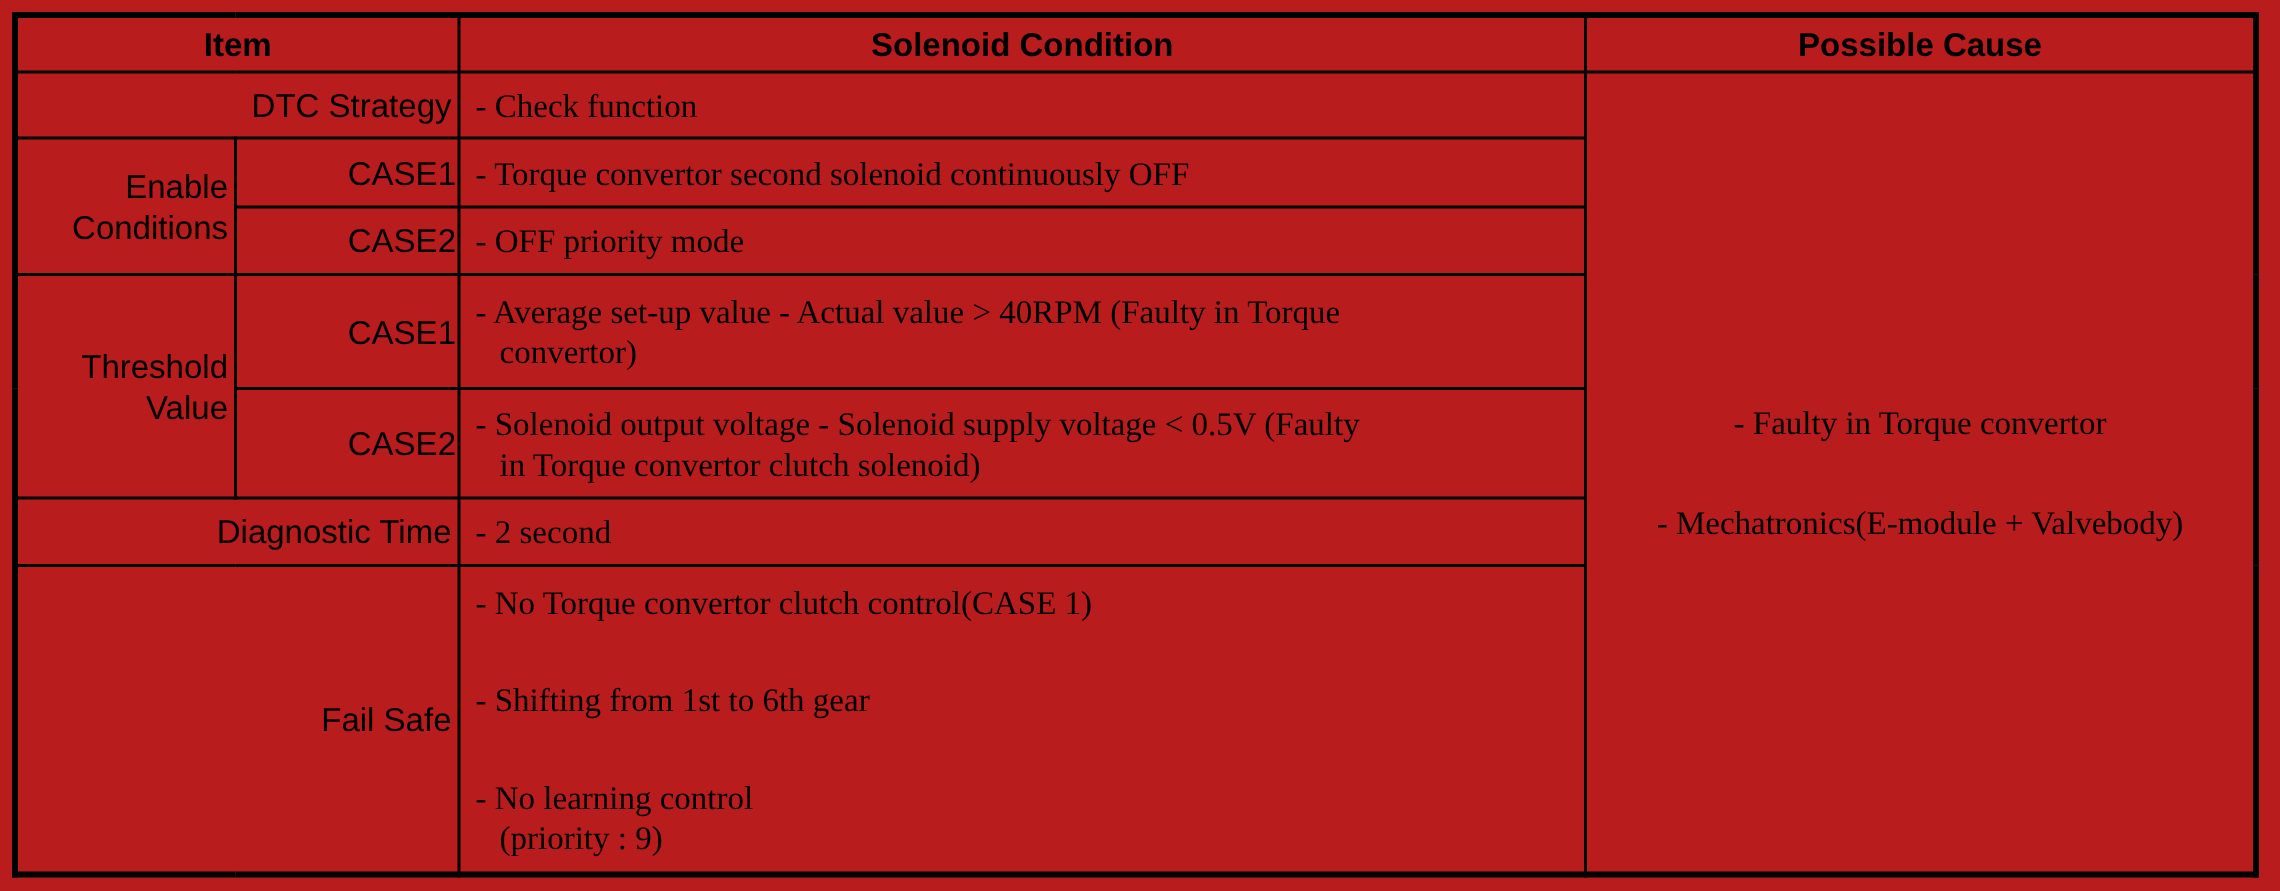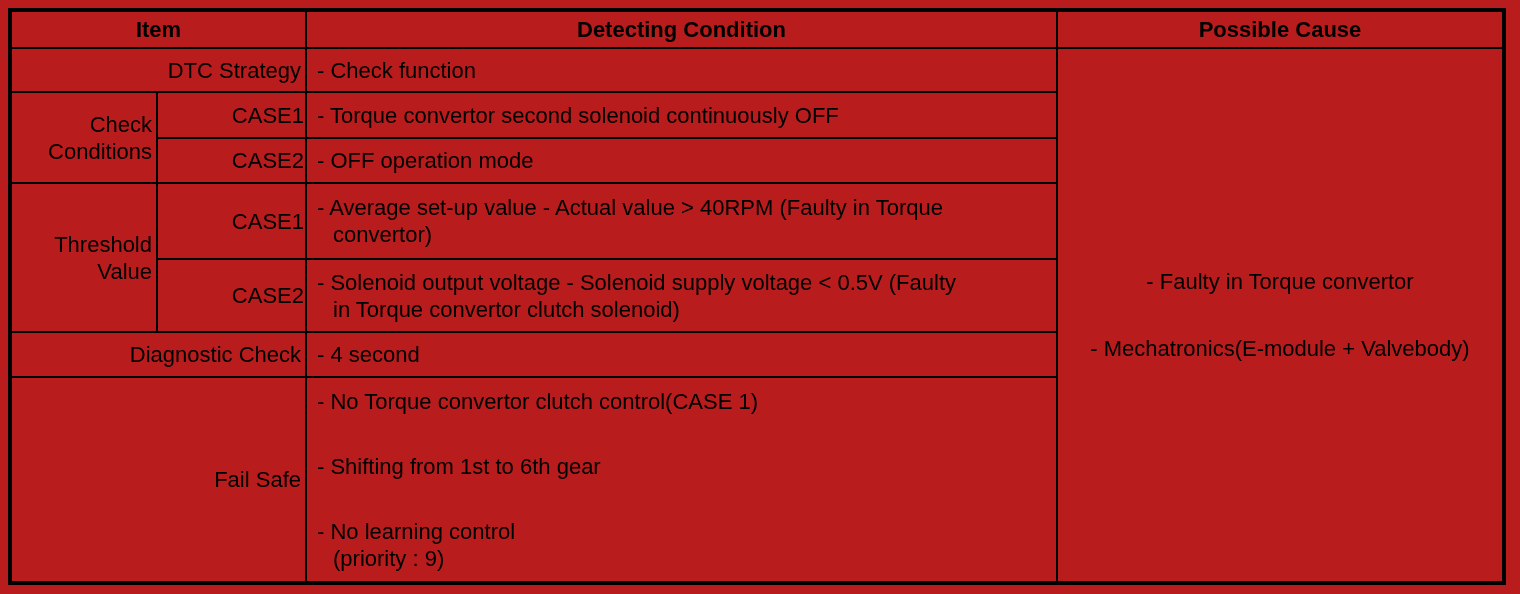--- a/index.html
+++ b/index.html
@@ -44,20 +44,21 @@
     text-align: right;
   }
   td.cond-cell {
     padding: 5px 10px;
     text-align: left;
   }
   .bullet {
     padding-left: 16px;
     text-indent: -16px;
     white-space: pre-line;
+    font-family: Liberation Serif, serif;
   }
   .stack > .bullet + .bullet {
     margin-top: 38px;
   }
   td.cause-cell {
     padding: 5px 12px;
     text-align: center;
   }
   td.cause-cell .bullet + .bullet {
     margin-top: 40px;
@@ -71,47 +72,47 @@
     <colgroup>
       <col style="width:147px">
       <col style="width:149px">
       <col style="width:751px">
       <col style="width:447px">
     </colgroup>
 
     <tbody>
         <tr>
       <td class="hdr" colspan="2">Item</td>
-      <td class="hdr">Detecting Condition</td>
+      <td class="hdr">Solenoid Condition</td>
       <td class="hdr">Possible Cause</td>
     </tr>
 
     <tr style="height:44px">
       <td class="item-cell" colspan="2">DTC Strategy</td>
       <td class="cond-cell">
         <div class="bullet">- Check function</div>
       </td>
       <td class="cause-cell" rowspan="7">
         <div class="bullet">- Faulty in Torque convertor</div>
         <div class="bullet">- Mechatronics(E-module + Valvebody)</div>
       </td>
     </tr>
 
     <tr style="height:46px">
-      <td class="item-cell" rowspan="2">Check Conditions</td>
+      <td class="item-cell" rowspan="2">Enable Conditions</td>
       <td class="case-cell">CASE1</td>
       <td class="cond-cell">
         <div class="bullet">- Torque convertor second solenoid continuously OFF</div>
       </td>
     </tr>
 
     <tr style="height:45px">
       <td class="case-cell">CASE2</td>
       <td class="cond-cell">
-        <div class="bullet">- OFF operation mode</div>
+        <div class="bullet">- OFF priority mode</div>
       </td>
     </tr>
 
     <tr style="height:76px">
       <td class="item-cell" rowspan="2">Threshold Value</td>
       <td class="case-cell">CASE1</td>
       <td class="cond-cell">
         <div class="bullet">- Average set-up value - Actual value &gt; 40RPM (Faulty in Torque
 convertor)</div>
       </td>
@@ -119,23 +120,23 @@
 
     <tr style="height:73px">
       <td class="case-cell">CASE2</td>
       <td class="cond-cell">
         <div class="bullet">- Solenoid output voltage - Solenoid supply voltage &lt; 0.5V (Faulty
 in Torque convertor clutch solenoid)</div>
       </td>
     </tr>
 
     <tr style="height:45px">
-      <td class="item-cell" colspan="2">Diagnostic Check</td>
+      <td class="item-cell" colspan="2">Diagnostic Time</td>
       <td class="cond-cell">
-        <div class="bullet">- 4 second</div>
+        <div class="bullet">- 2 second</div>
       </td>
     </tr>
 
     <tr style="height:206px">
       <td class="item-cell" colspan="2">Fail Safe</td>
       <td class="cond-cell">
         <div class="stack">
           <div class="bullet">- No Torque convertor clutch control(CASE 1)</div>
           <div class="bullet">- Shifting from 1st to 6th gear</div>
           <div class="bullet">- No learning control

